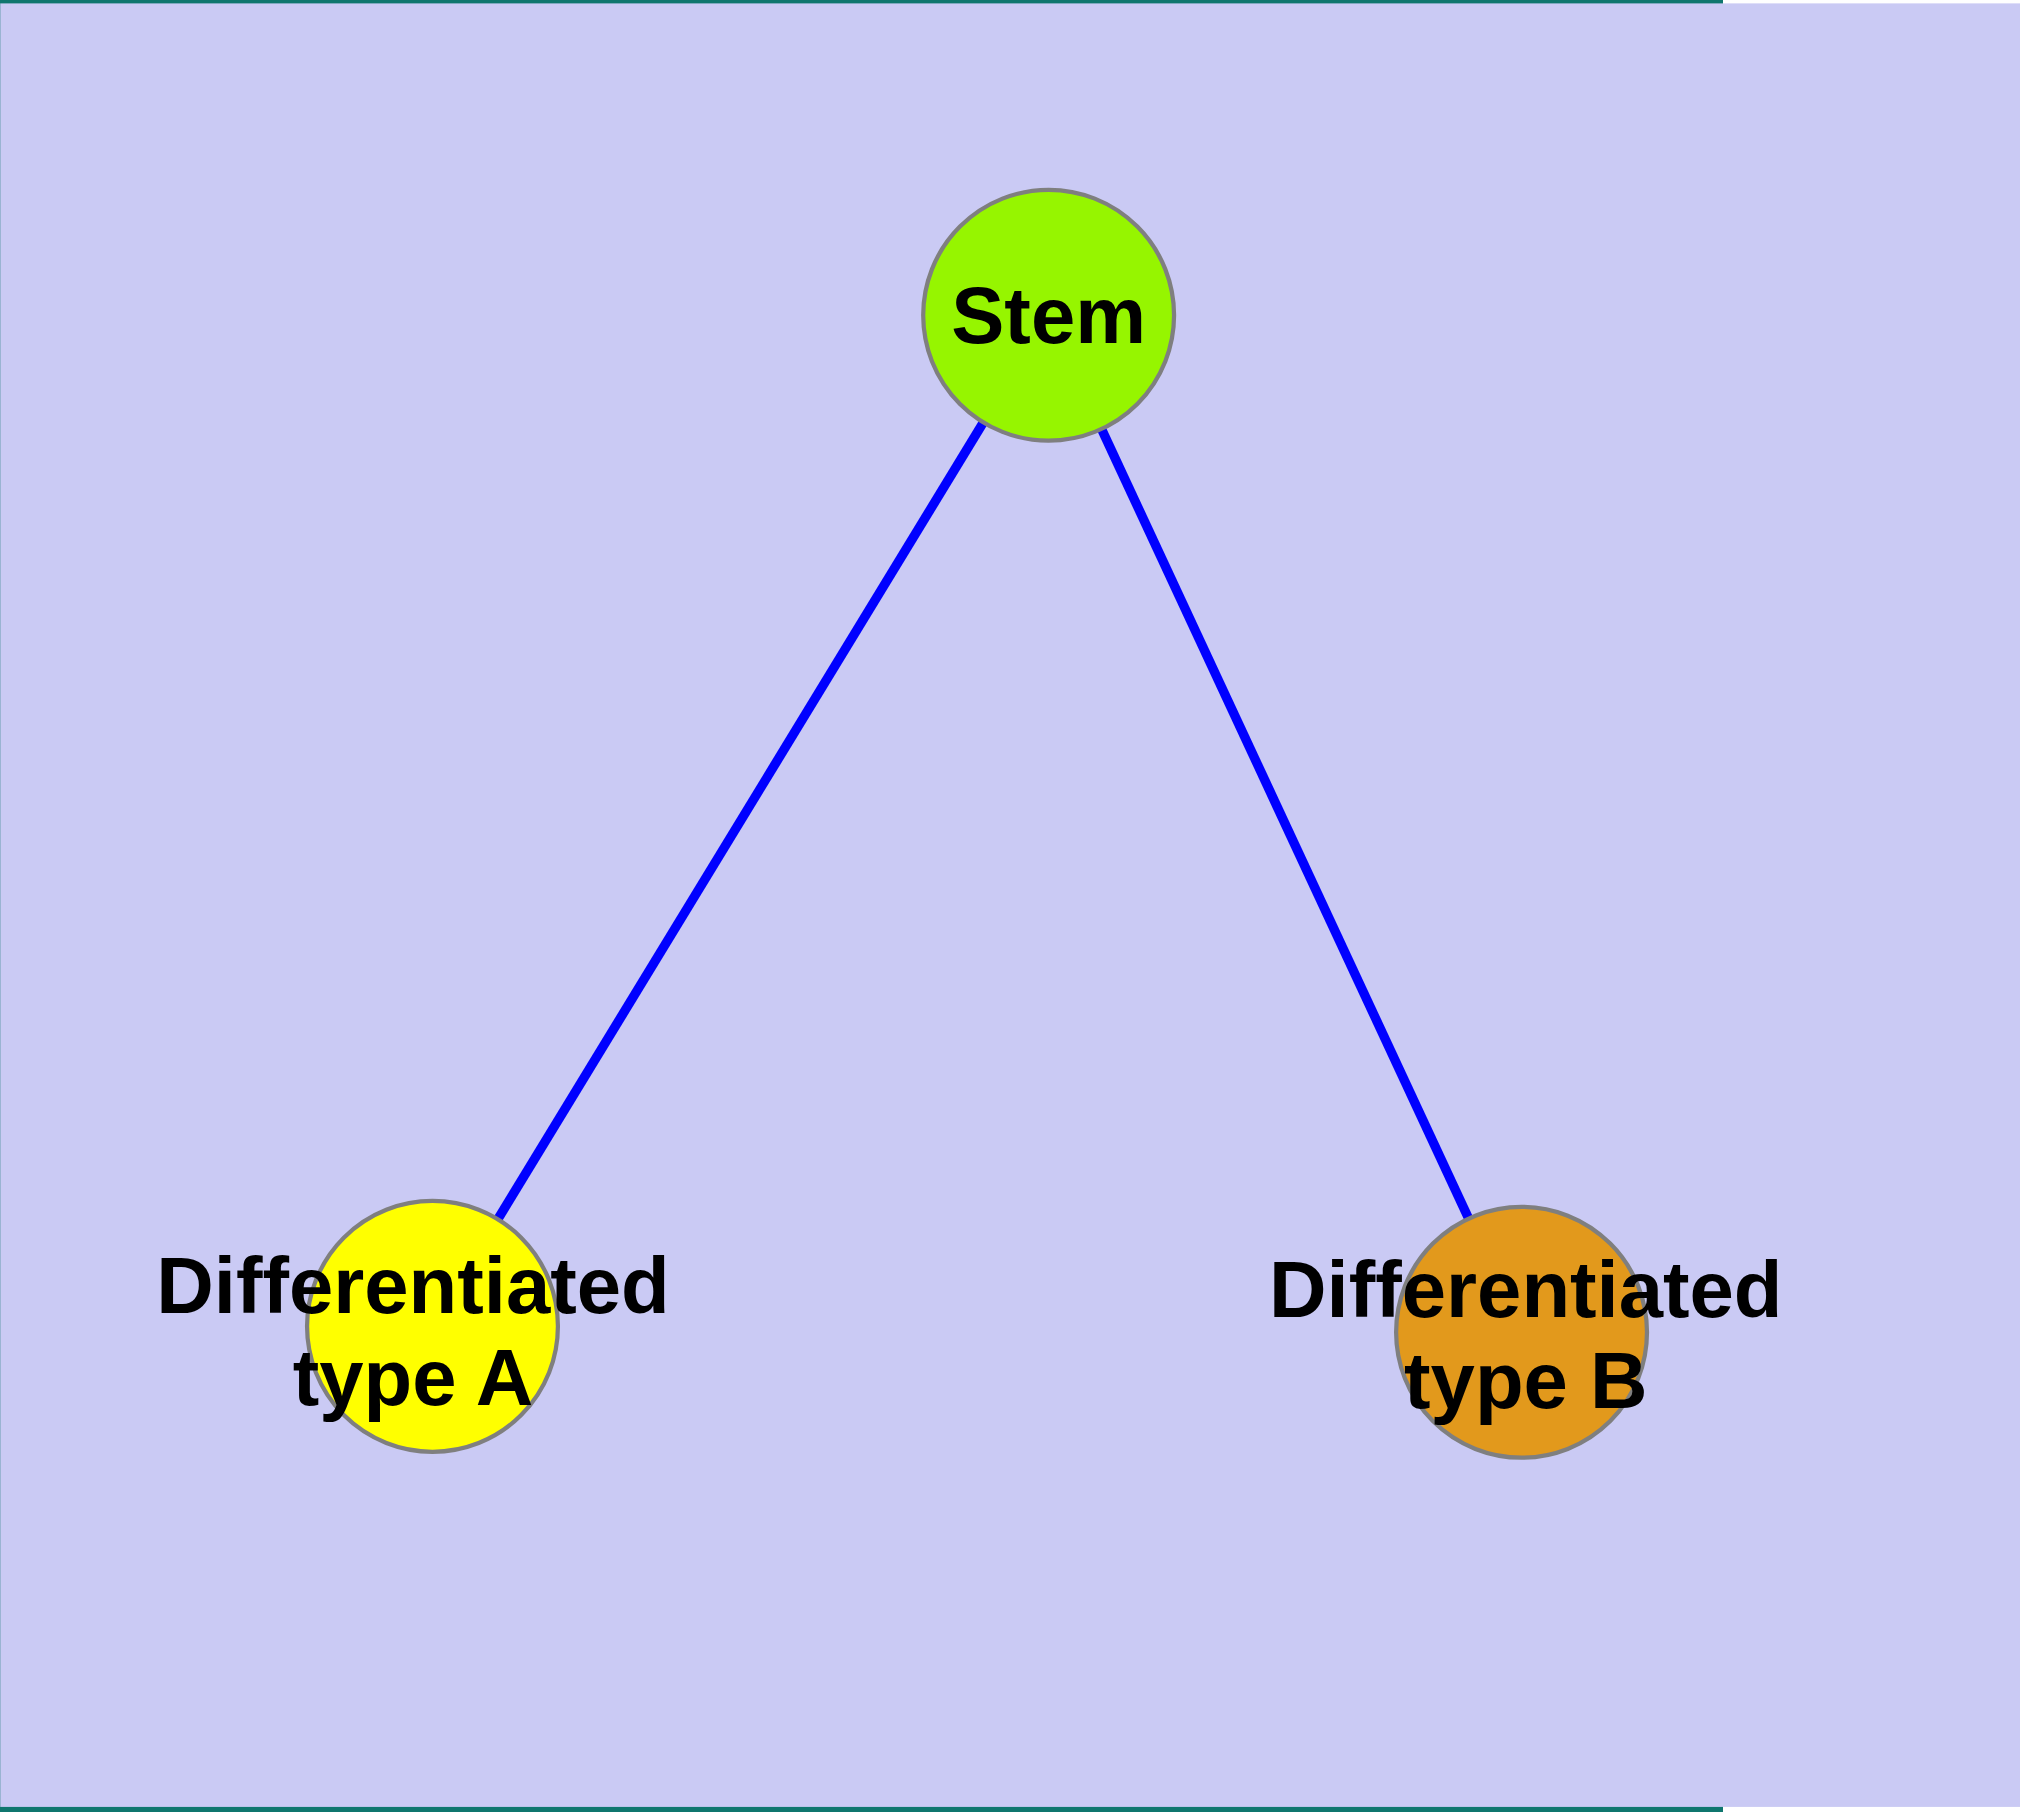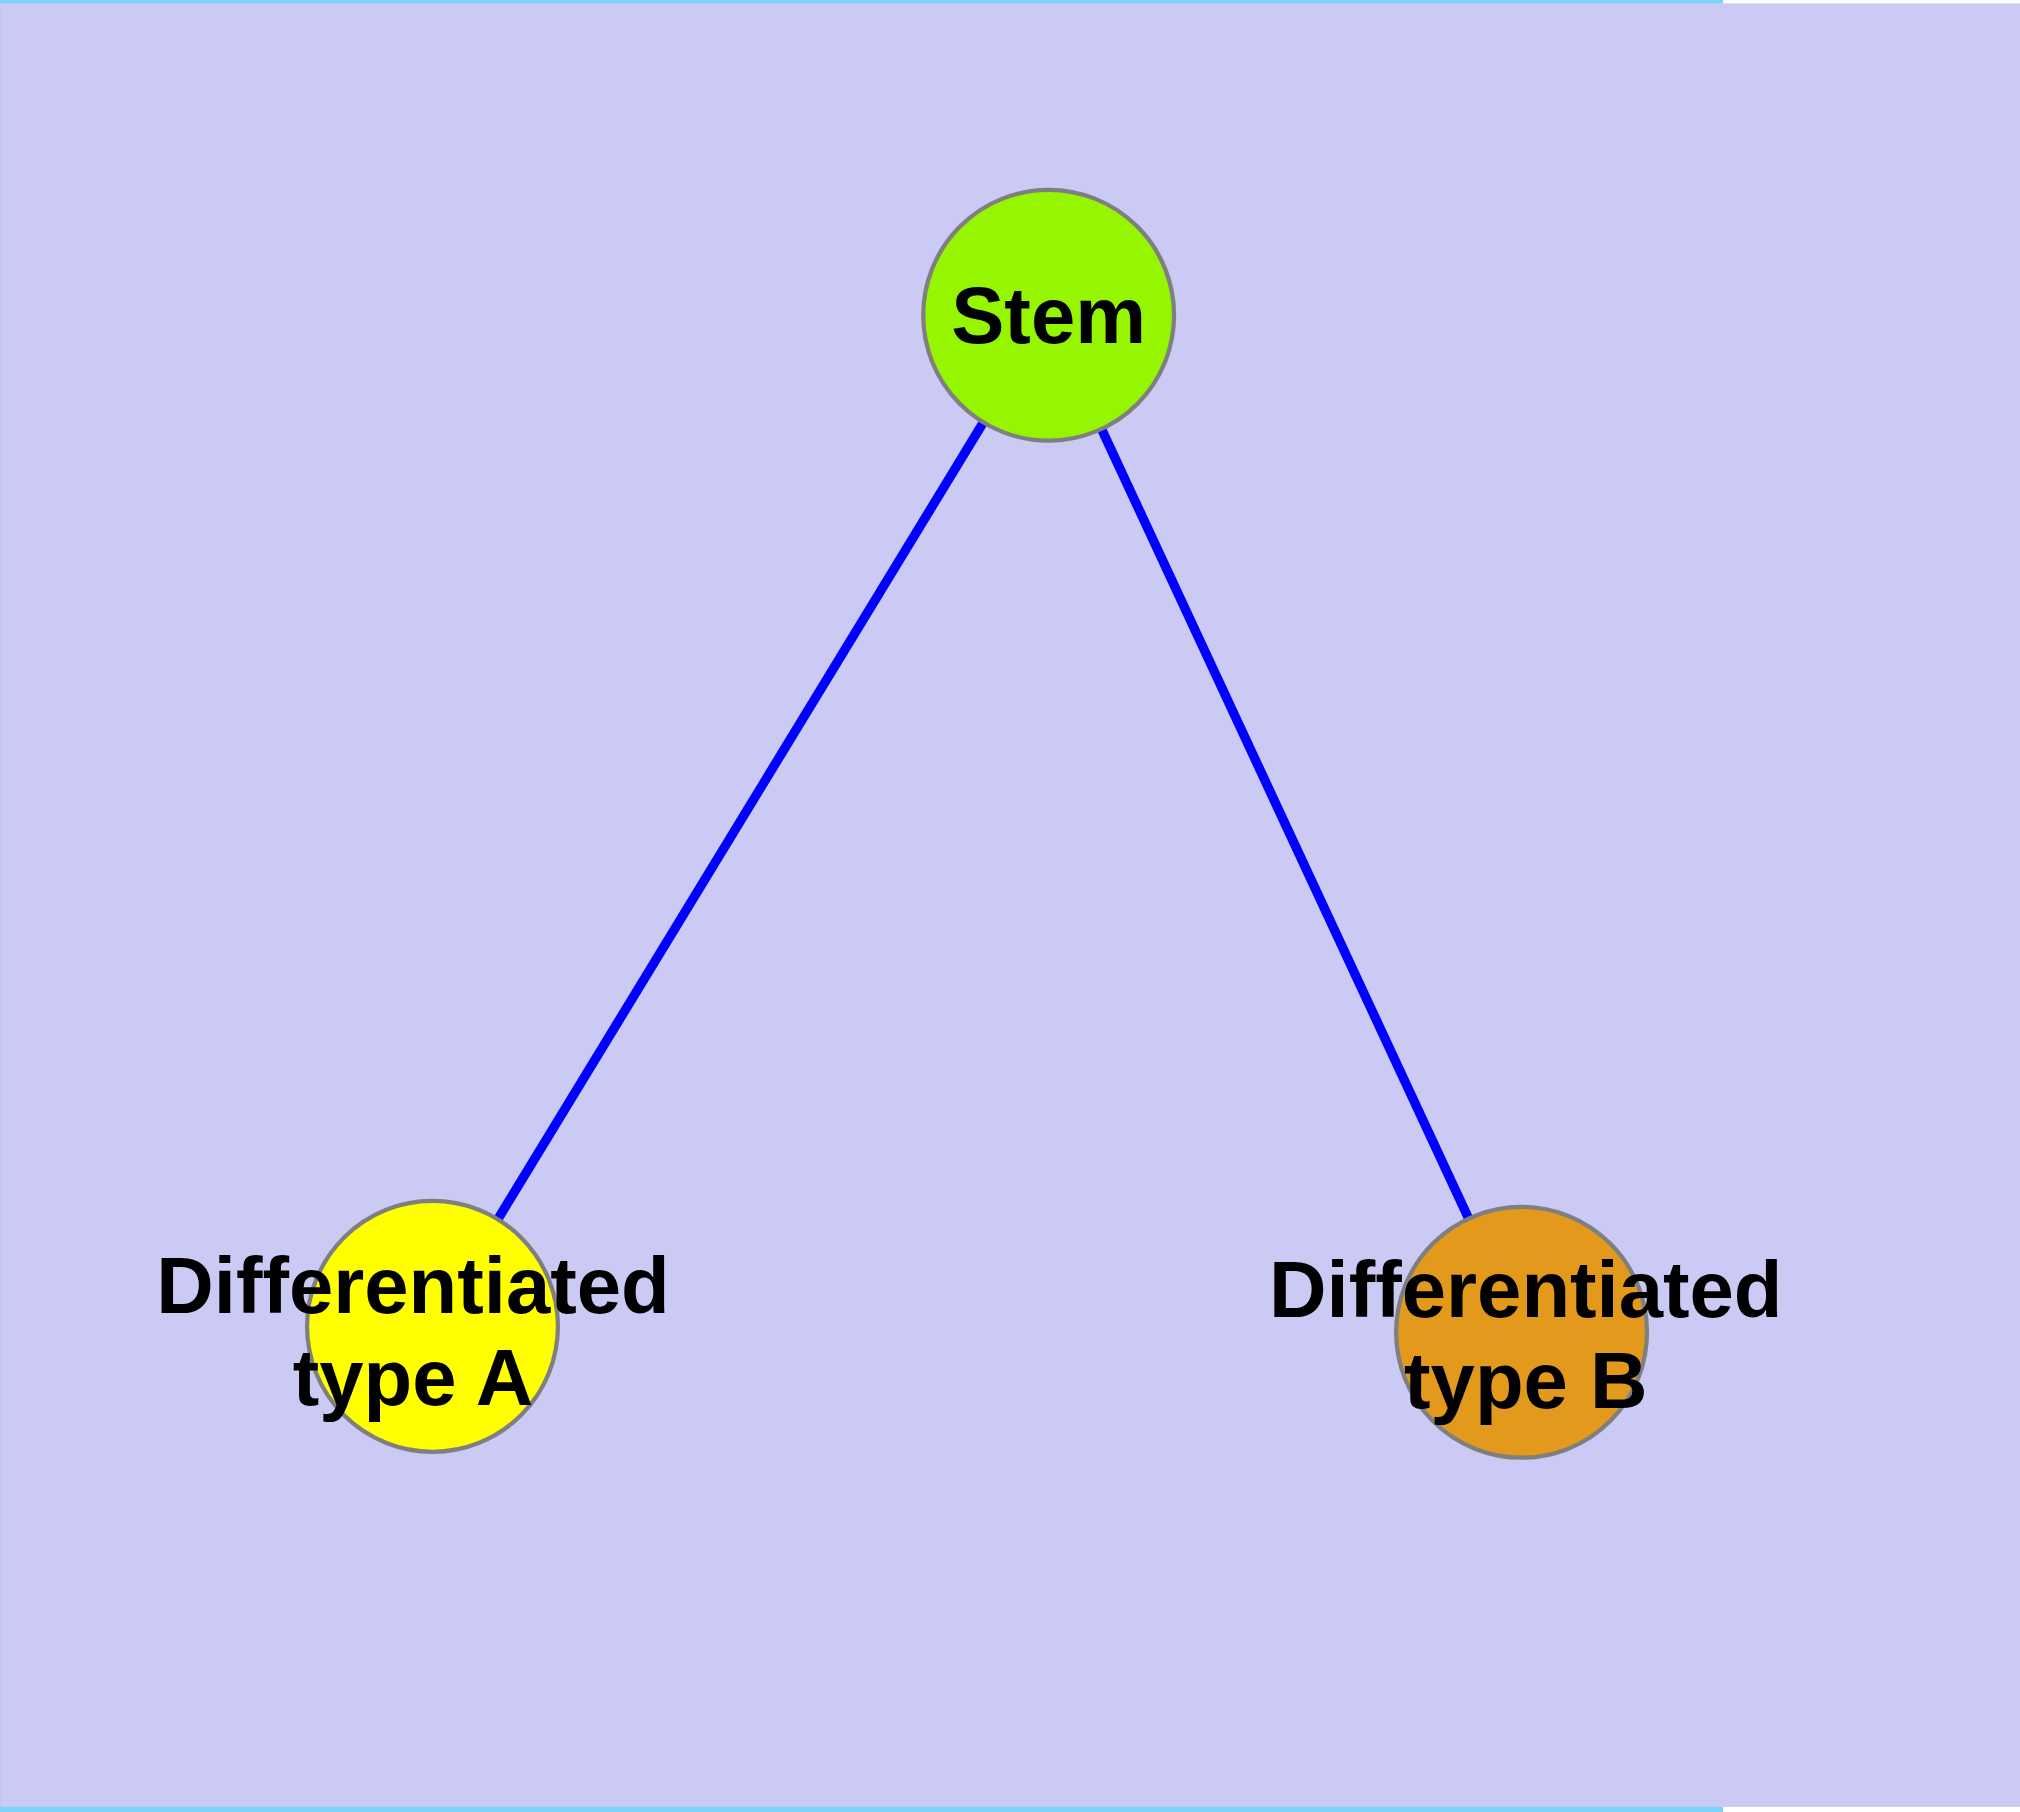--- a/index.html
+++ b/index.html
@@ -7,21 +7,21 @@
     padding: 0;
     background: #ffffff;
     width: 2021px;
     height: 1812px;
     overflow: hidden;
   }
   .stage {
     position: relative;
     width: 1723px;
     height: 1812px;
-    background: #7dd3fc;
+    background: #0f766e;
   }
   svg.graph {
     display: block;
     width: 2021px;
     height: 1812px;
   }
   .graph-edge {
     stroke-width: 11px;
     stroke-linecap: butt;
     fill: none;

